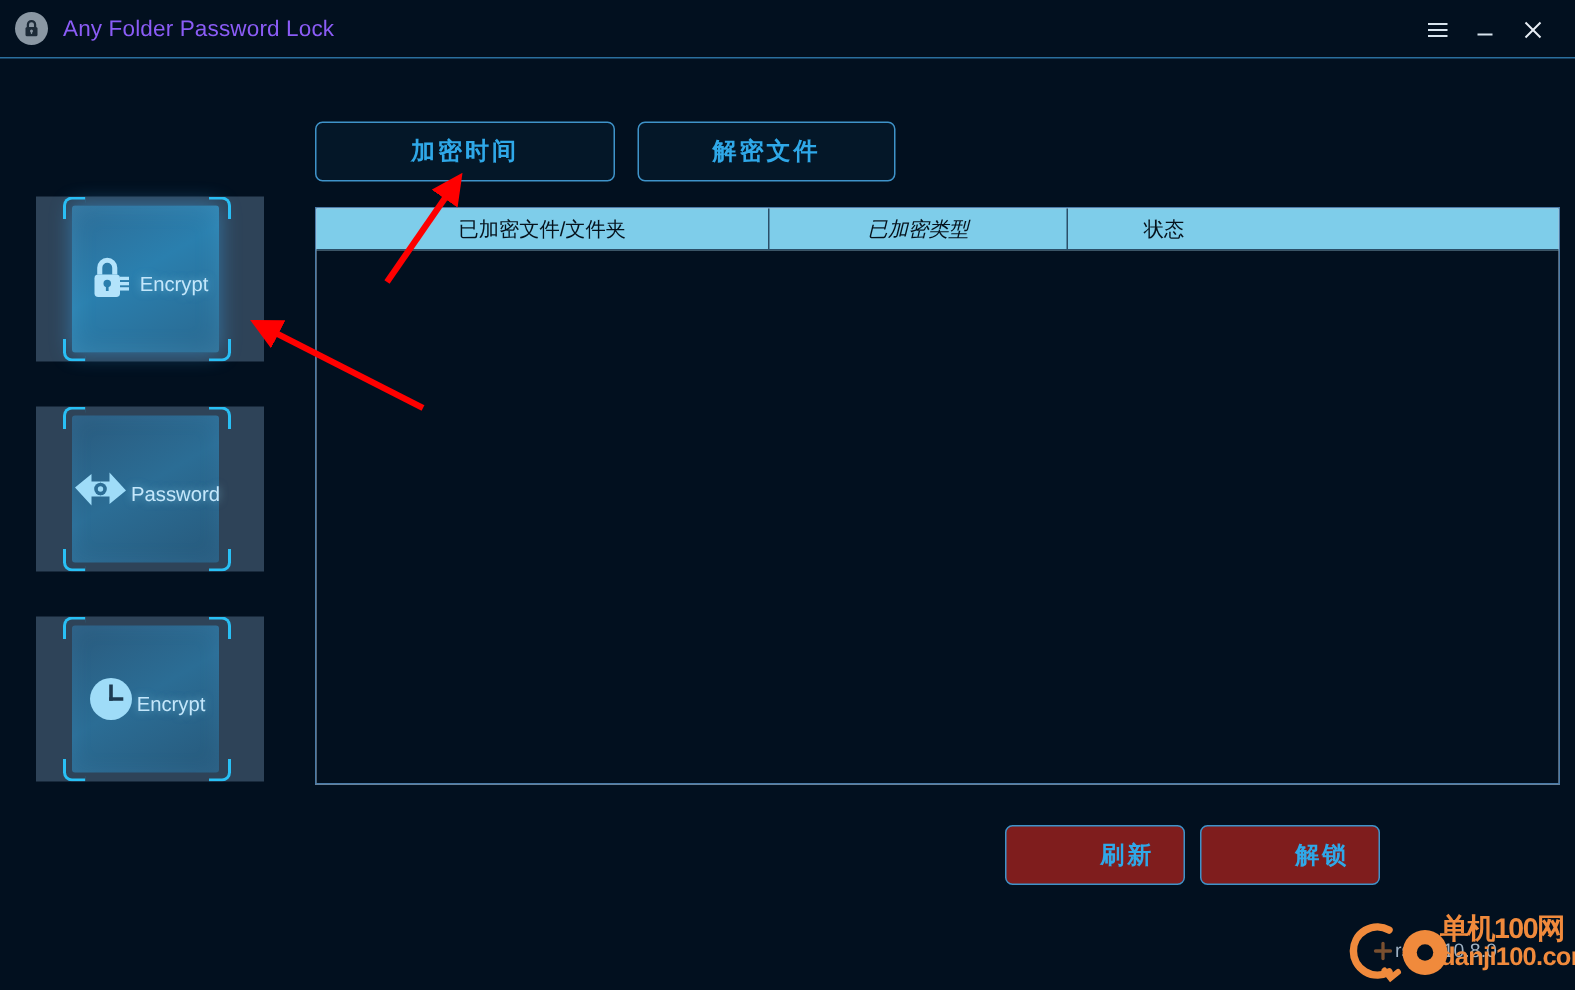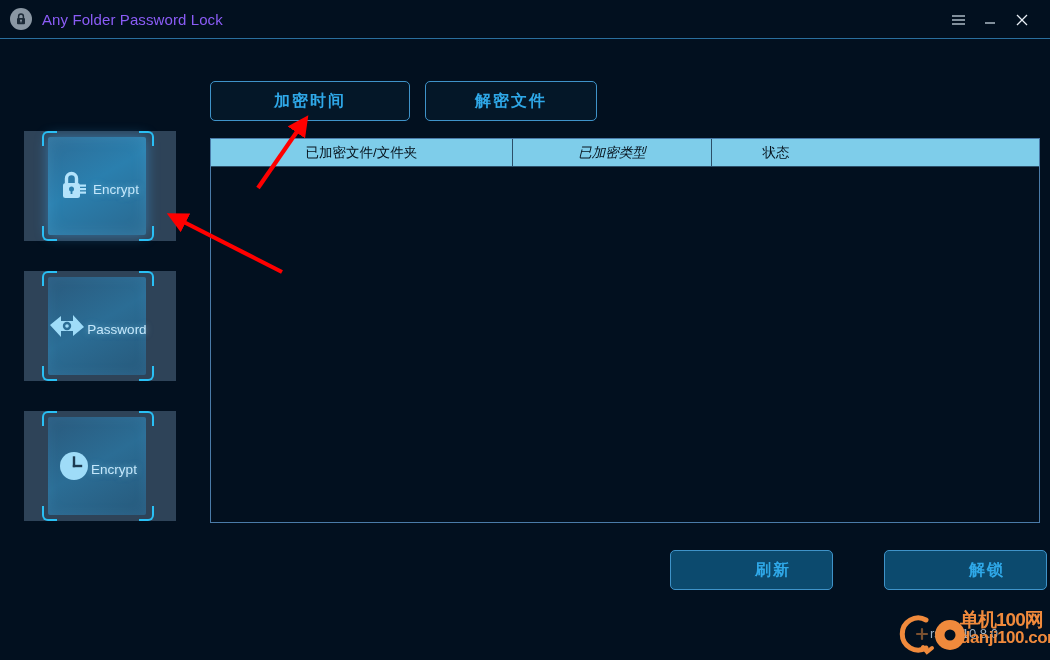--- a/index.html
+++ b/index.html
@@ -134,31 +134,31 @@
   }
   .th:last-child { border-right: none; }
   .th.c0 { width: 302px; }
   .th.c1 { width: 199px; font-style: italic; }
   .th.c2 { width: 199px; }
   .th.c3 { width: 128px; }
   #table-body { height: 355px; background: #02101f; }
 
   
   .act-btn {
-    position: absolute; height: 40px; width: 163px;
+    position: absolute; height: 40px; width: 120px;
     border: 1px solid #3f93c9; border-radius: 5px;
-    background: #0c4a6e;
+    background: #7f1d1d;
     color: #2fa8e8;
     font-size: 16px; font-weight: bold; letter-spacing: 2px;
     display: flex; align-items: center; justify-content: center;
     cursor: pointer;
     padding-left: 43px;
   }
   #btn-refresh { left: 670px; top: 550px; }
-  #btn-unlock  { left: 884px; top: 550px; }
+  #btn-unlock  { left: 800px; top: 550px; }
 
   
   #arrows { position: absolute; left: 0; top: 0; width: 1050px; height: 660px; pointer-events: none; }
 
   
   #version-text {
     position: absolute; left: 930px; top: 626px;
     color: #9fb2c4; font-size: 13px; white-space: nowrap;
   }
   #watermark { position: absolute; left: 893px; top: 608px; width: 157px; height: 52px; }

